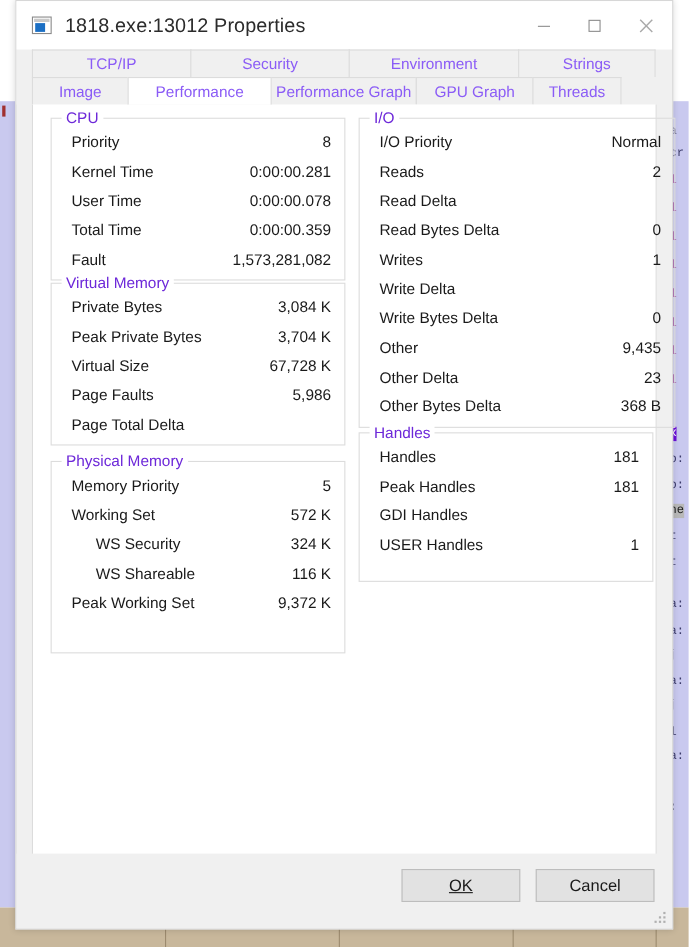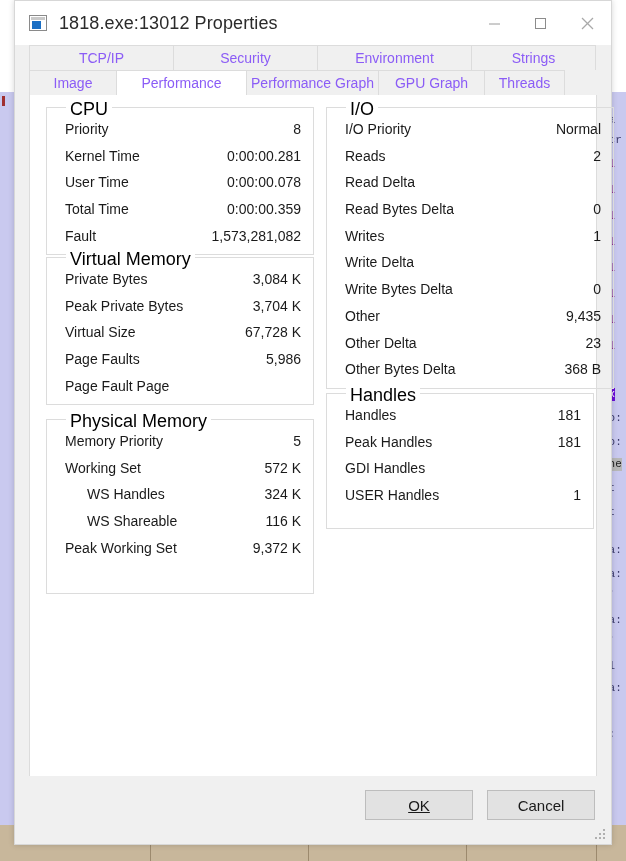--- a/index.html
+++ b/index.html
@@ -192,25 +192,25 @@
 
   
   .group {
     position: absolute;
     border: 1px solid #dcdcdc;
     box-sizing: border-box;
   }
   .group-legend {
     position: absolute;
     top: -9px;
-    left: 19px;
+    left: 9px;
     background: #ffffff;
     padding: 0 4px;
-    font-size: 18px;
-    color: #000000;
+    font-size: 14px;
+    color: #6d28d9;
     white-space: nowrap;
   }
   .rows {
     position: absolute;
     left: 0; right: 0;
     top: 10px;
   }
   .row {
     position: relative;
     height: 26.7px;
@@ -406,39 +406,39 @@
           </div>
           <div class="row">
             <span class="lbl">Virtual Size</span>
             <span class="val">67,728 K</span>
           </div>
           <div class="row">
             <span class="lbl">Page Faults</span>
             <span class="val">5,986</span>
           </div>
           <div class="row">
-            <span class="lbl">Page Fault Page</span>
+            <span class="lbl">Page Total Delta</span>
             <span class="val"></span>
           </div>
         </div>
     </div>
 
     <div class="group" id="grp-pmem">
       <div class="group-legend">Physical Memory</div>
       <div class="rows">
           <div class="row">
             <span class="lbl">Memory Priority</span>
             <span class="val">5</span>
           </div>
           <div class="row">
             <span class="lbl">Working Set</span>
             <span class="val">572 K</span>
           </div>
           <div class="row indent">
-            <span class="lbl">WS Handles</span>
+            <span class="lbl">WS Security</span>
             <span class="val">324 K</span>
           </div>
           <div class="row indent">
             <span class="lbl">WS Shareable</span>
             <span class="val">116 K</span>
           </div>
           <div class="row">
             <span class="lbl">Peak Working Set</span>
             <span class="val">9,372 K</span>
           </div>

